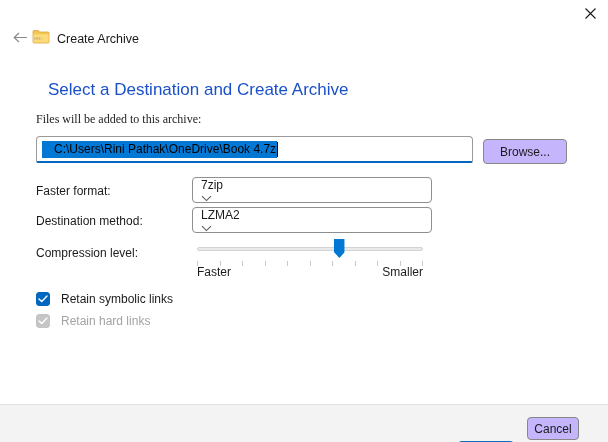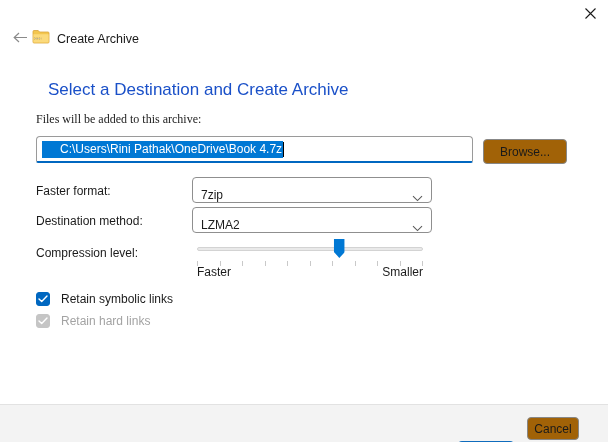--- a/index.html
+++ b/index.html
@@ -23,31 +23,31 @@
   .app-icon{position:absolute;left:32px;top:29px;width:18px;height:16px;}
   .wizard-title{position:absolute;left:57px;top:32px;font-size:12.5px;color:#1a1a1a;}
 
   .page-heading{position:absolute;left:36px;top:80px;font-size:17px;color:var(--heading-blue);margin-left:12px;}
 
   .dest-label{position:absolute;left:36px;top:112px;font-family:Liberation Serif, serif;}
 
   .dest-input{position:absolute;left:36px;top:136px;width:437px;height:27px;
     background:#fff;border:1px solid #9a9a9a;border-bottom:2px solid var(--checkbox-blue);
     border-radius:4px 4px 2px 2px;display:flex;align-items:center;padding:0 5px;cursor:text;}
-  .dest-input .sel{background:var(--accent);color:#ffffff;padding:1px 1px 2px 18px;white-space:pre;}
+  .dest-input .sel{background:var(--accent);color:#000000;padding:1px 1px 2px 12px;white-space:pre;}
   .caret{width:1px;height:15px;background:#000;margin-left:0px;}
 
   .btn{display:flex;align-items:center;justify-content:center;
-    background:#a16207;border:1px solid #878787;border-radius:4px;color:#1a1a1a;cursor:pointer;}
+    background:#c4b5fd;border:1px solid #878787;border-radius:4px;color:#1a1a1a;cursor:pointer;}
   .browse-btn{position:absolute;left:483px;top:139px;width:84px;height:25px;}
 
   .row-label{position:absolute;left:36px;}
   .combo{position:absolute;left:192px;width:240px;height:26px;background:#fff;
-    border:1px solid #8f8f8f;border-radius:4px;display:flex;align-items:flex-end;
-    padding:0 8px;cursor:default;}
+    border:1px solid #8f8f8f;border-radius:4px;display:flex;align-items:flex-start;
+    padding:0 8px;cursor:default;flex-direction:column;}
   .combo .combo-value{flex:1;}
   .combo svg{flex:none;}
 
   
   .slider{position:absolute;left:197px;top:238px;width:226px;height:30px;}
   .slider .track{position:absolute;left:0;right:0;top:9px;height:4px;
     background:#e9e9e9;border:1px solid #d3d3d3;border-radius:2px;}
   .slider .thumb{position:absolute;top:1px;width:11px;height:19px;background:var(--accent);
     transform:translateX(-50%);
     clip-path:polygon(0 0,100% 0,100% 68%,50% 100%,0 68%);cursor:pointer;}

